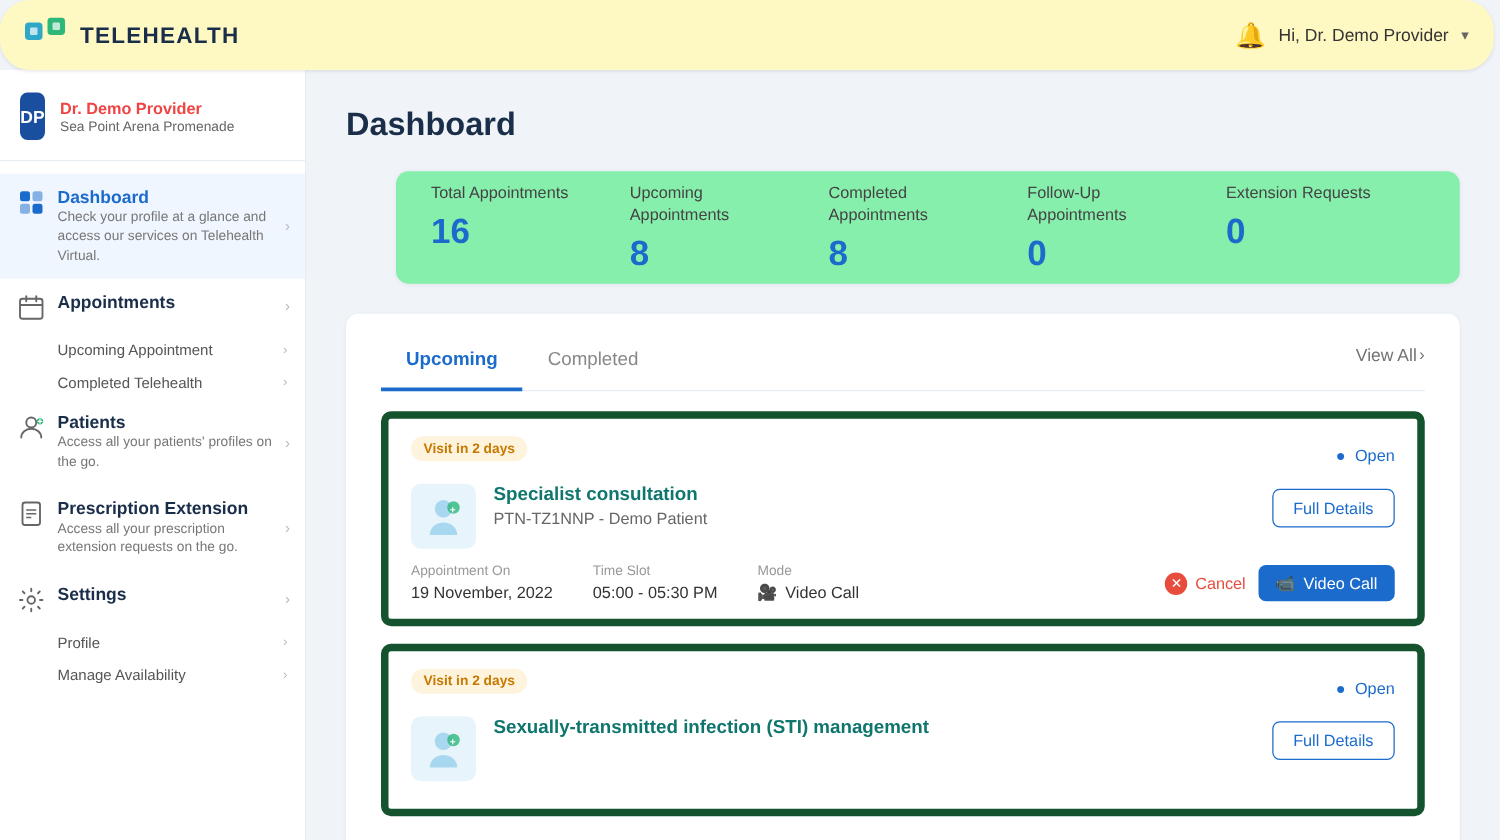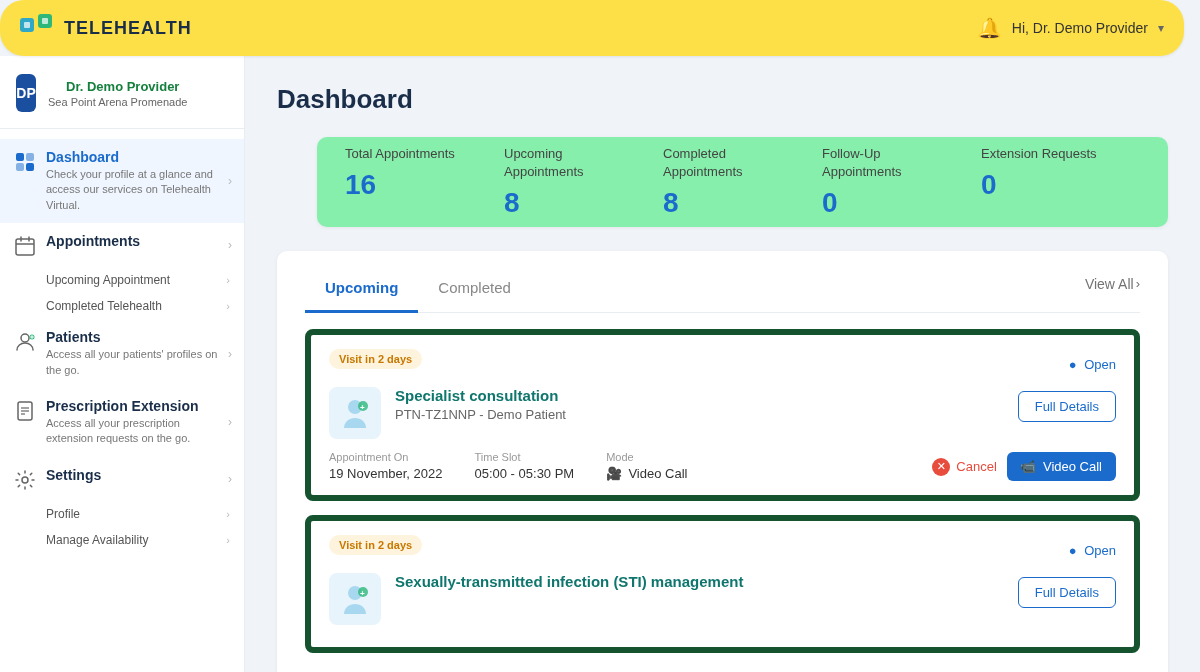--- a/index.html
+++ b/index.html
@@ -1,22 +1,22 @@
 <!DOCTYPE html>
 <html><head>
   <meta charset="utf-8">
   <style>
     * { box-sizing: border-box; margin: 0; padding: 0; }
     body { font-family: -apple-system, BlinkMacSystemFont, 'Segoe UI', sans-serif; background: #f0f4f8; height: 672px; overflow: hidden; }
 
     
     .topnav {
       display: flex; align-items: center; justify-content: space-between;
-      background: #fde047; height: 56px; padding: 0 20px;
-      box-shadow: 0 1px 3px rgba(0,0,0,0.08); position: fixed; top: 0; left: 0; right: 16px; z-index: 100; border-radius: 24px;
+      background: #fef9c3; height: 56px; padding: 0 20px;
+      box-shadow: 0 1px 3px rgba(0,0,0,0.08); position: fixed; top: 0; left: 0; right: 5px; z-index: 100; border-radius: 24px;
     }
     .topnav-logo { display: flex; align-items: center; gap: 8px; }
     .logo-text { font-size: 18px; font-weight: 700; letter-spacing: 1px; color: #1a2e4a; }
     .topnav-right { display: flex; align-items: center; gap: 10px; }
     .bell-icon { font-size: 20px; color: #666; cursor: pointer; }
     .user-greeting { font-size: 14px; color: #333; }
     .chevron-down { font-size: 12px; color: #666; }
 
     
     .layout { display: flex; margin-top: 56px; height: calc(672px - 56px); }
@@ -30,21 +30,21 @@
     .sidebar-profile {
       display: flex; align-items: center; gap: 12px;
       padding: 18px 16px 16px; border-bottom: 1px solid #e8edf2;
     }
     .avatar {
       width: 20px; height: 38px; background: #1a4fa0; border-radius: 6px;
       display: flex; align-items: center; justify-content: center;
       color: #fff; font-weight: 700; font-size: 14px; flex-shrink: 0;
     }
     .profile-info { display: flex; flex-direction: column; }
-    .profile-name { font-size: 13px; font-weight: 600; color: #15803d; margin-left: 18px; }
+    .profile-name { font-size: 13px; font-weight: 600; color: #ef4444; }
     .profile-location { font-size: 11px; color: #666; margin-top: 2px; }
 
     .sidebar-nav { padding: 10px 0; flex: 1; }
     .nav-item {
       padding: 10px 14px; cursor: pointer; display: flex; align-items: flex-start; gap: 10px;
       position: relative;
     }
     .nav-item.active { background: #f0f6ff; }
     .nav-item-icon { width: 22px; height: 22px; flex-shrink: 0; margin-top: 2px; }
     .nav-item-content { flex: 1; }

